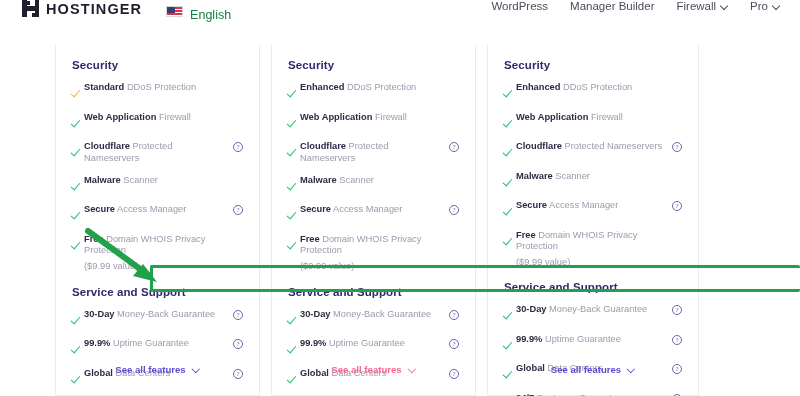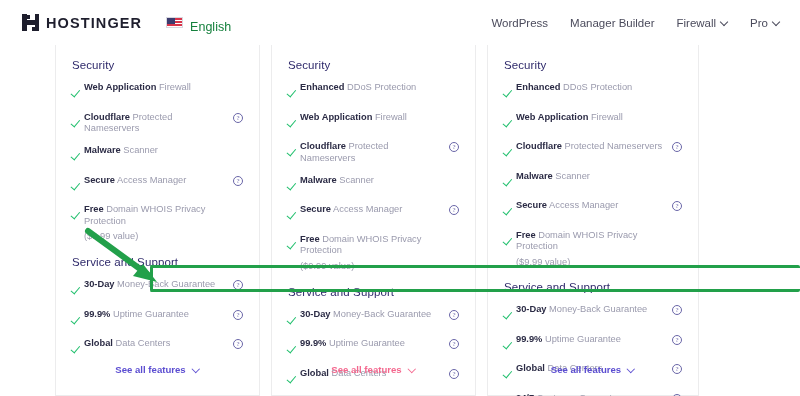--- a/index.html
+++ b/index.html
@@ -8,21 +8,21 @@
     font-family: "Liberation Sans", sans-serif;
     background: #ffffff;
     overflow: hidden;
   }
   #page { position: relative; width: 800px; height: 396px; background: #ffffff; }
 
   
   #header {
     position: absolute; left: 0; top: 0; width: 800px; height: 45px;
     background: #ffffff;
-    display: flex; align-items: center;
+    display: flex; align-items: flex-start;
     z-index: 20;
   }
   #brand { display: flex; align-items: center; margin-left: 22px; }
   .logo-mark { width: 17px; height: 17px; position: relative; flex: none; }
   .logo-mark span { position: absolute; background: #1e1e2d; }
   .lm-l { left: 0; top: 0; width: 4.5px; height: 17px; }
   .lm-r { right: 0; top: 0; width: 4.5px; height: 17px; }
   .lm-m { left: 3px; top: 6px; width: 11px; height: 4.5px; }
   .lm-d1 { left: 3.5px; top: 0.5px; width: 4px; height: 4px; background:#fff; }
   .lm-d2 { right: 3.5px; bottom: 0.5px; width: 4px; height: 4px; background:#fff; }
@@ -61,21 +61,21 @@
     border-left: 1px solid #ececed; border-right: 1px solid #ececed;
     border-bottom: 1px solid #ececed;
     padding: 14px 16px 0 16px;
     position: relative;
   }
   #card-1 { width: 205px; }
   #card-2 { width: 205px; }
   #card-3 { width: 212px; }
 
   .sec-title {
-    font-size: 11.5px; font-weight: 400; color: #2f2a6b; letter-spacing: .1px;
+    font-size: 11.5px; font-weight: 700; color: #2f2a6b; letter-spacing: .1px;
     margin-bottom: 11px;
   }
   .sec-title.second { margin-top: 13px; }
 
   .feat {
     display: flex; align-items: flex-start; min-height: 16px;
     margin-bottom: 10.5px; position: relative;
   }
   .feat .mark { width: 12px; flex: none; padding-top: 1px; }
   .feat .txt {
@@ -166,20 +166,24 @@
           <span>Pro</span>
           <span class="chev"></span>
         </div>
       </div>
   </div>
 
   <div id="strip">
     <div class="card" id="card-1">
         <div class="sec-title">Security</div>
         <div class="feat">
+          <span class="mark"><span class="ico-check c-amber"></span></span>
+          <span class="txt"><b>Standard</b><span> DDoS Protection</span></span>
+        </div>
+        <div class="feat">
           <span class="mark"><span class="ico-check c-green"></span></span>
           <span class="txt"><b>Web Application</b><span> Firewall</span></span>
         </div>
         <div class="feat">
           <span class="mark"><span class="ico-check c-green"></span></span>
           <span class="txt"><b>Cloudflare</b><span> Protected Nameservers</span></span>
           <span class="help">?</span>
         </div>
         <div class="feat">
           <span class="mark"><span class="ico-check c-green"></span></span>

